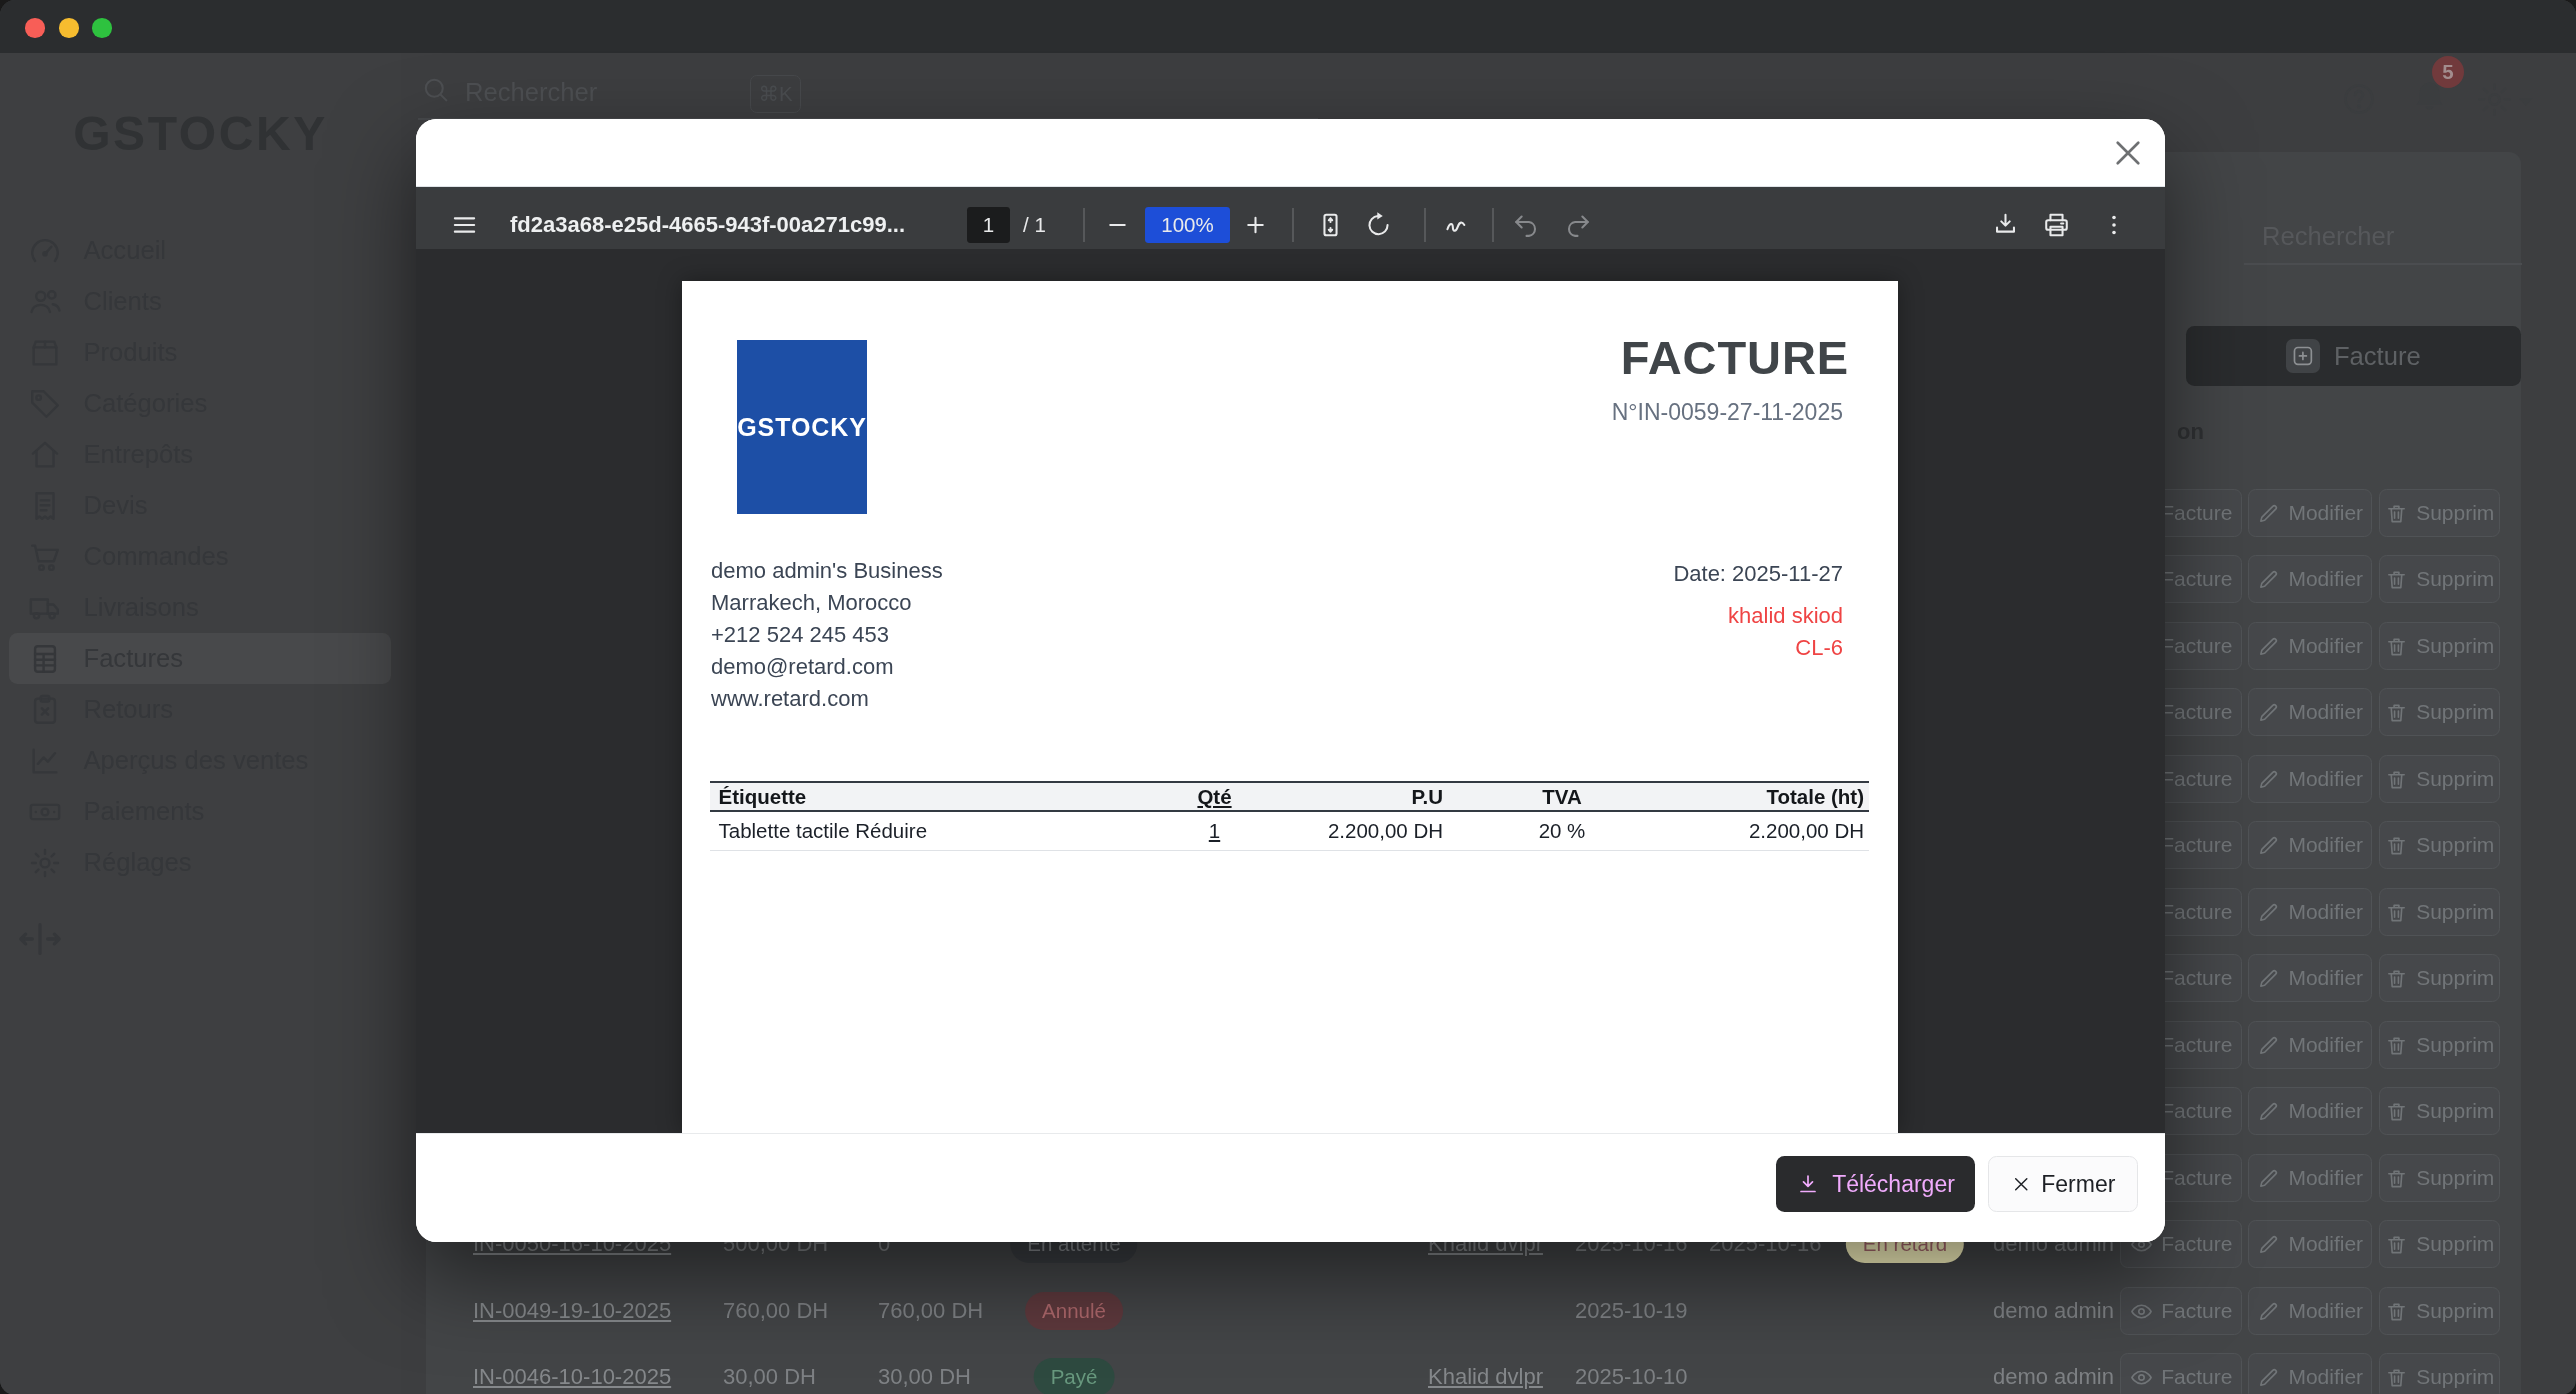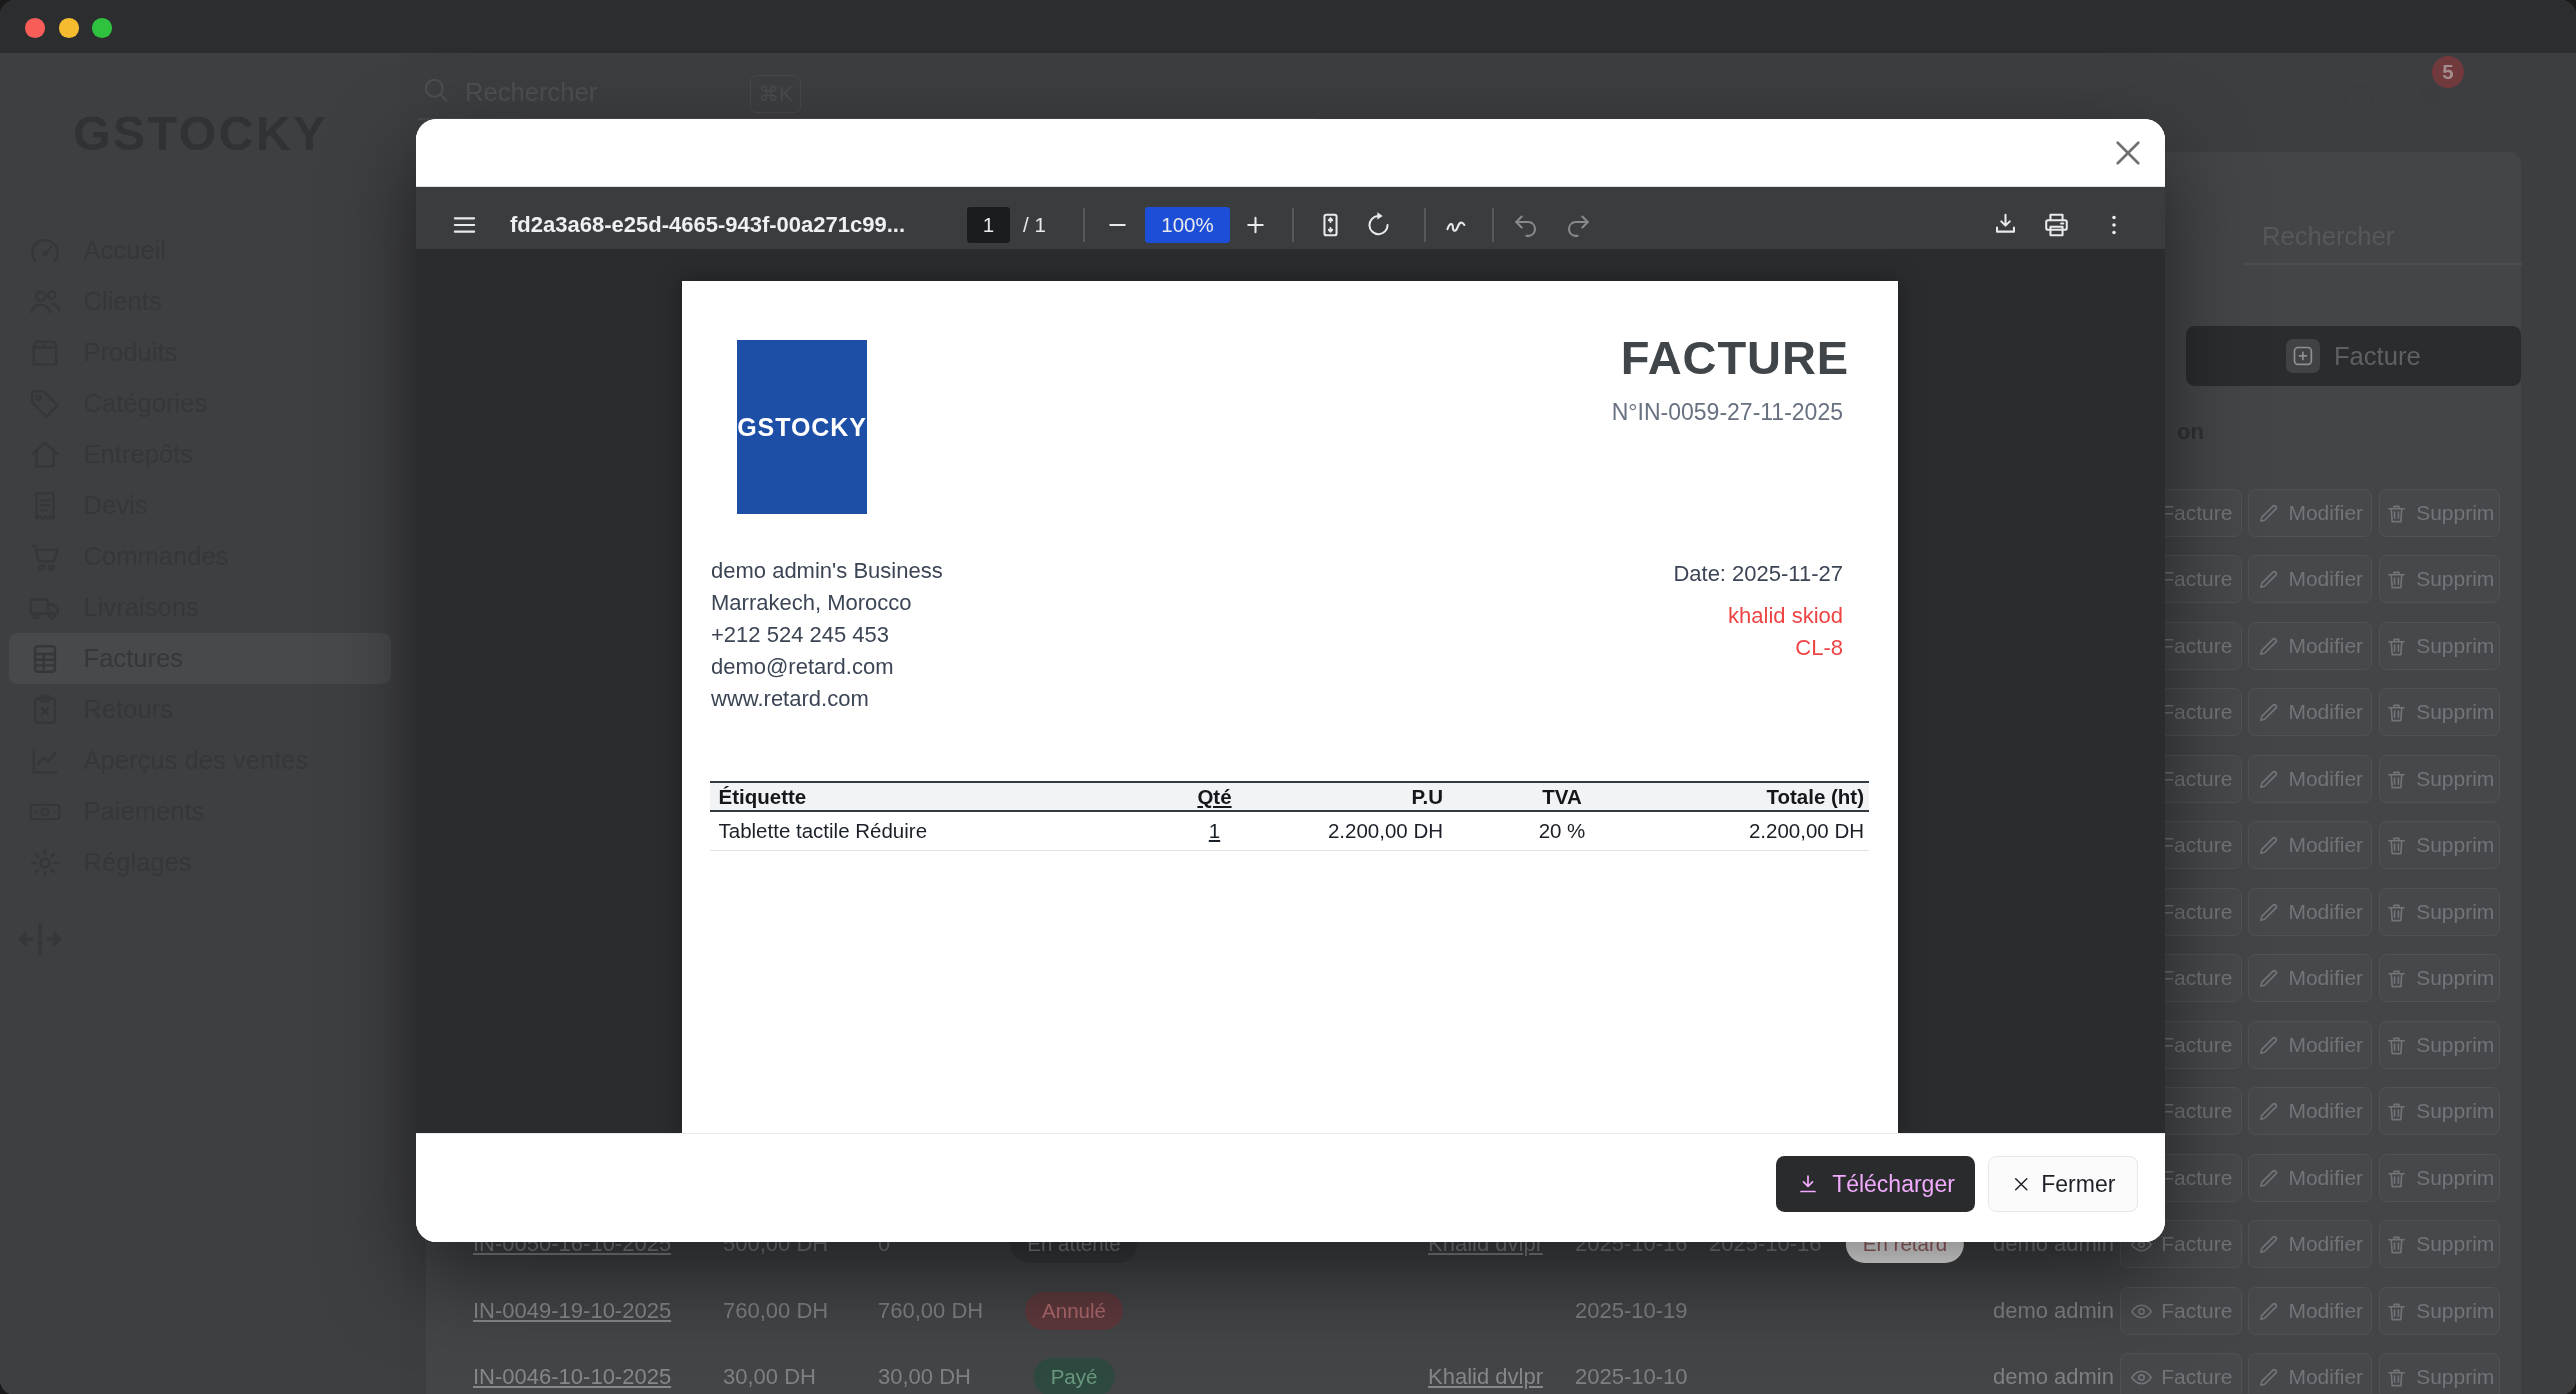--- a/index.html
+++ b/index.html
@@ -57,21 +57,21 @@
   .f-status{left:648px;transform:translate(-50%,-50%) !important;}
   .f-client{left:1002px;}
   .f-date{left:1149px;}
   .f-due{left:1283px;}
   .f-due-badge{left:1479px;transform:translate(-50%,-50%) !important;}
   .f-creator{left:1560px;width:128px;text-align:right;}
   .pill{height:38px;padding:0 17px;border-radius:19px;font-size:20.5px;display:flex;align-items:center;white-space:nowrap;}
   .pill.pending{background:#393c40;color:#83878b;}
   .pill.cancelled{background:#5e393d;color:#ae686c;}
   .pill.paid{background:#2e4a40;color:#68987e;}
-  .pill.late{background:#ffffff;color:#ad6d71;}
+  .pill.late{background:#fef9c3;color:#ad6d71;}
   .abtn{position:absolute;top:50%;transform:translateY(-50%);height:48px;border:1.7px solid #505356;border-radius:7.7px;
         background:#46484b;color:#717578;font-size:21px;display:flex;align-items:center;justify-content:center;gap:8.5px;overflow:hidden;}
   .abtn .ic{width:23px;height:23px;flex:0 0 23px;}
   .abtn.view{left:1694px;width:122px;}
   .abtn.edit{left:1822px;width:124px;}
   .abtn.del{left:1953px;width:121px;}
 
   
   .modal{position:absolute;left:416px;top:119px;width:1749px;height:1123px;background:#fff;border-radius:20.5px;
          box-shadow:0 34px 85px rgba(0,0,0,.5);overflow:hidden;z-index:10;}
@@ -810,21 +810,21 @@
         <div class="inv-company">
             <div>demo admin's Business</div>
             <div>Marrakech, Morocco</div>
             <div>+212 524 245 453</div>
             <div>demo@retard.com</div>
             <div>www.retard.com</div>
           </div>
         <div class="inv-date">Date: 2025-11-27</div>
         <div class="inv-client">
           <div>khalid skiod</div>
-          <div>CL-8</div>
+          <div>CL-6</div>
         </div>
         <div class="inv-table">
           <div class="inv-thead">
               <span class="tcell tc1">Étiquette</span>
               <span class="tcell tc2">Qté</span>
               <span class="tcell tc3">P.U</span>
               <span class="tcell tc4">TVA</span>
               <span class="tcell tc5">Totale (ht)</span>
             </div>
           <div>

